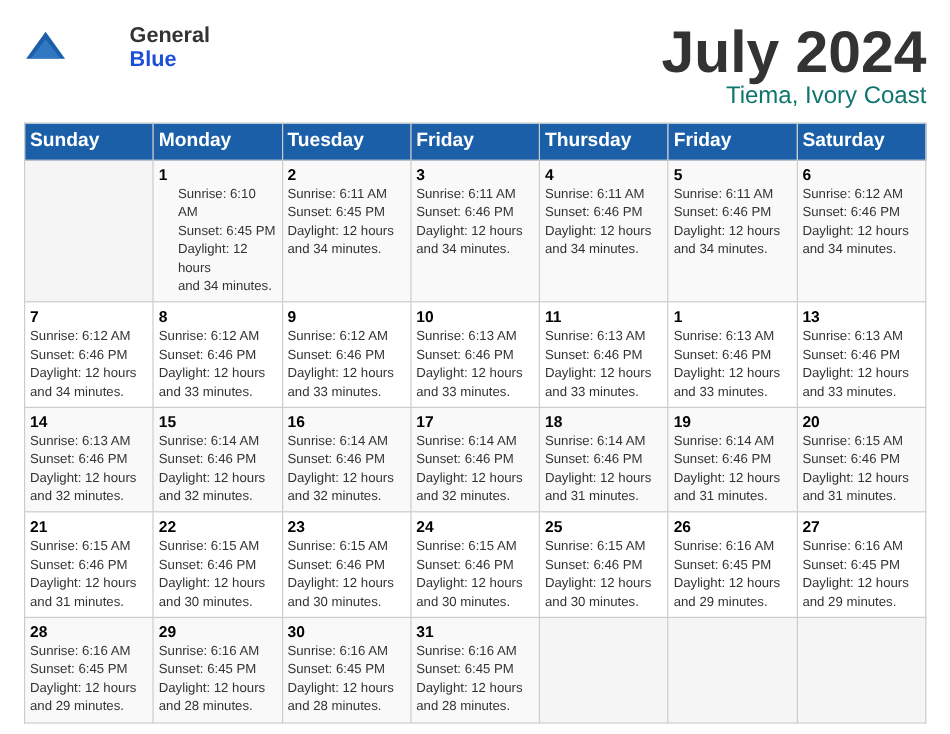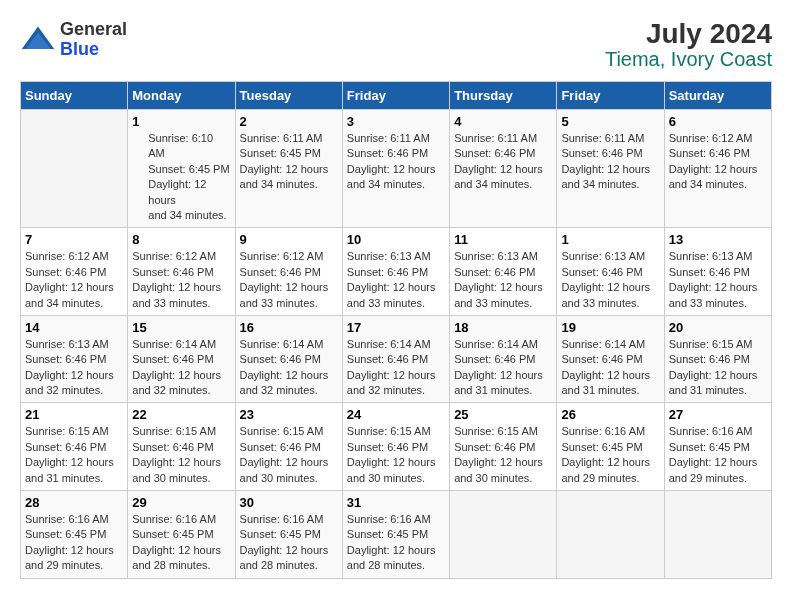--- a/index.html
+++ b/index.html
@@ -18,51 +18,52 @@
     }
     .logo {
       display: flex;
       align-items: center;
       gap: 4px;
     }
     .logo-text {
       font-size: 18px;
       font-weight: bold;
       line-height: 1.1;
+      margin-left: 48px;
     }
     .logo-general { color: #333; }
     .logo-blue { color: #1d4ed8; }
     .logo-icon {
       width: 36px;
       height: 36px;
     }
     .title-block {
       text-align: right;
     }
     .month-title {
-      font-size: 28px;
+      font-size: 49px;
       font-weight: bold;
       color: #333;
       line-height: 1;
     }
     .location {
       font-size: 20px;
       color: #0f766e;
     }
     table {
       width: 100%;
       border-collapse: collapse;
       font-size: 11px;
     }
     thead tr th {
       background-color: #1a5fa8;
       color: white;
       padding: 6px 4px;
       text-align: left;
-      font-size: 13px;
+      font-size: 16px;
       font-weight: bold;
       border: 1px solid #ccc;
     }
     tbody tr td {
       border: 1px solid #ccc;
       padding: 4px;
       vertical-align: top;
       width: calc(100% / 7);
       min-height: 80px;
       background: #fff;

